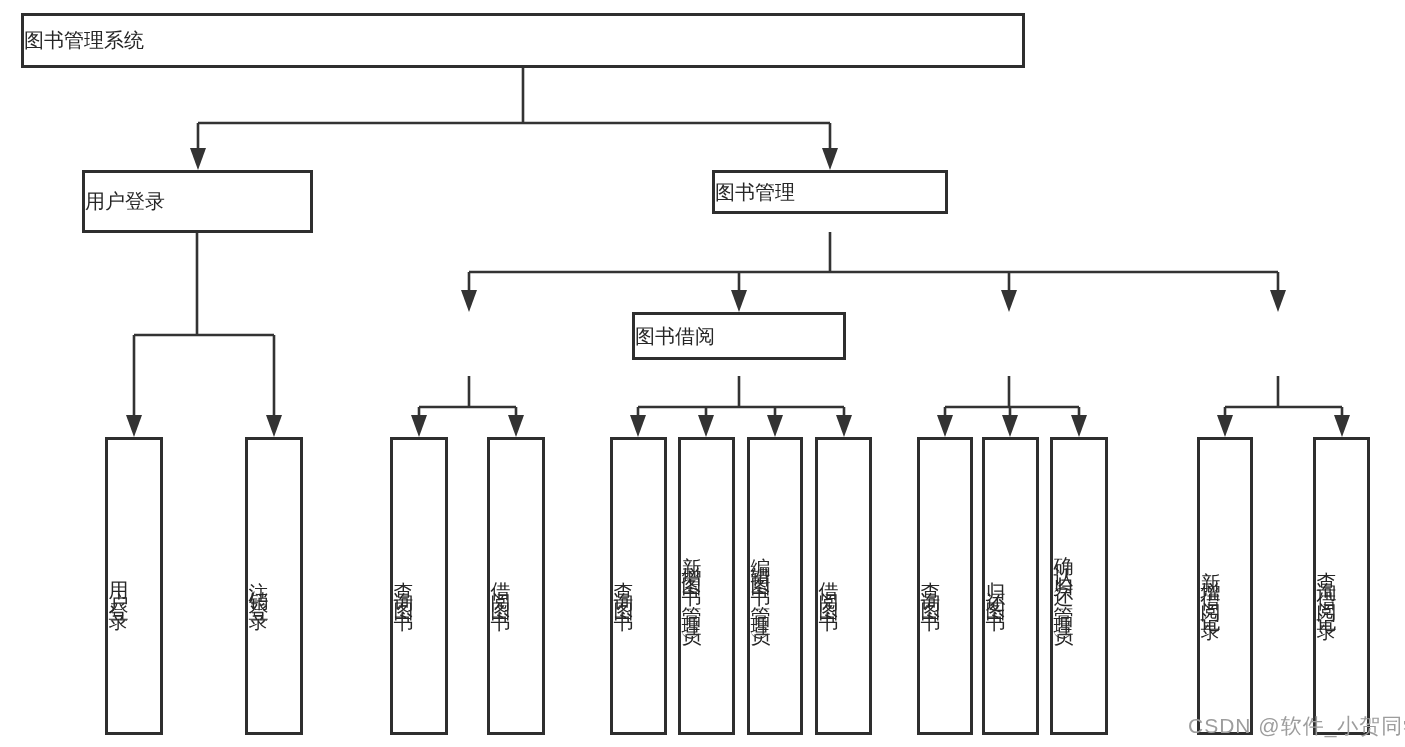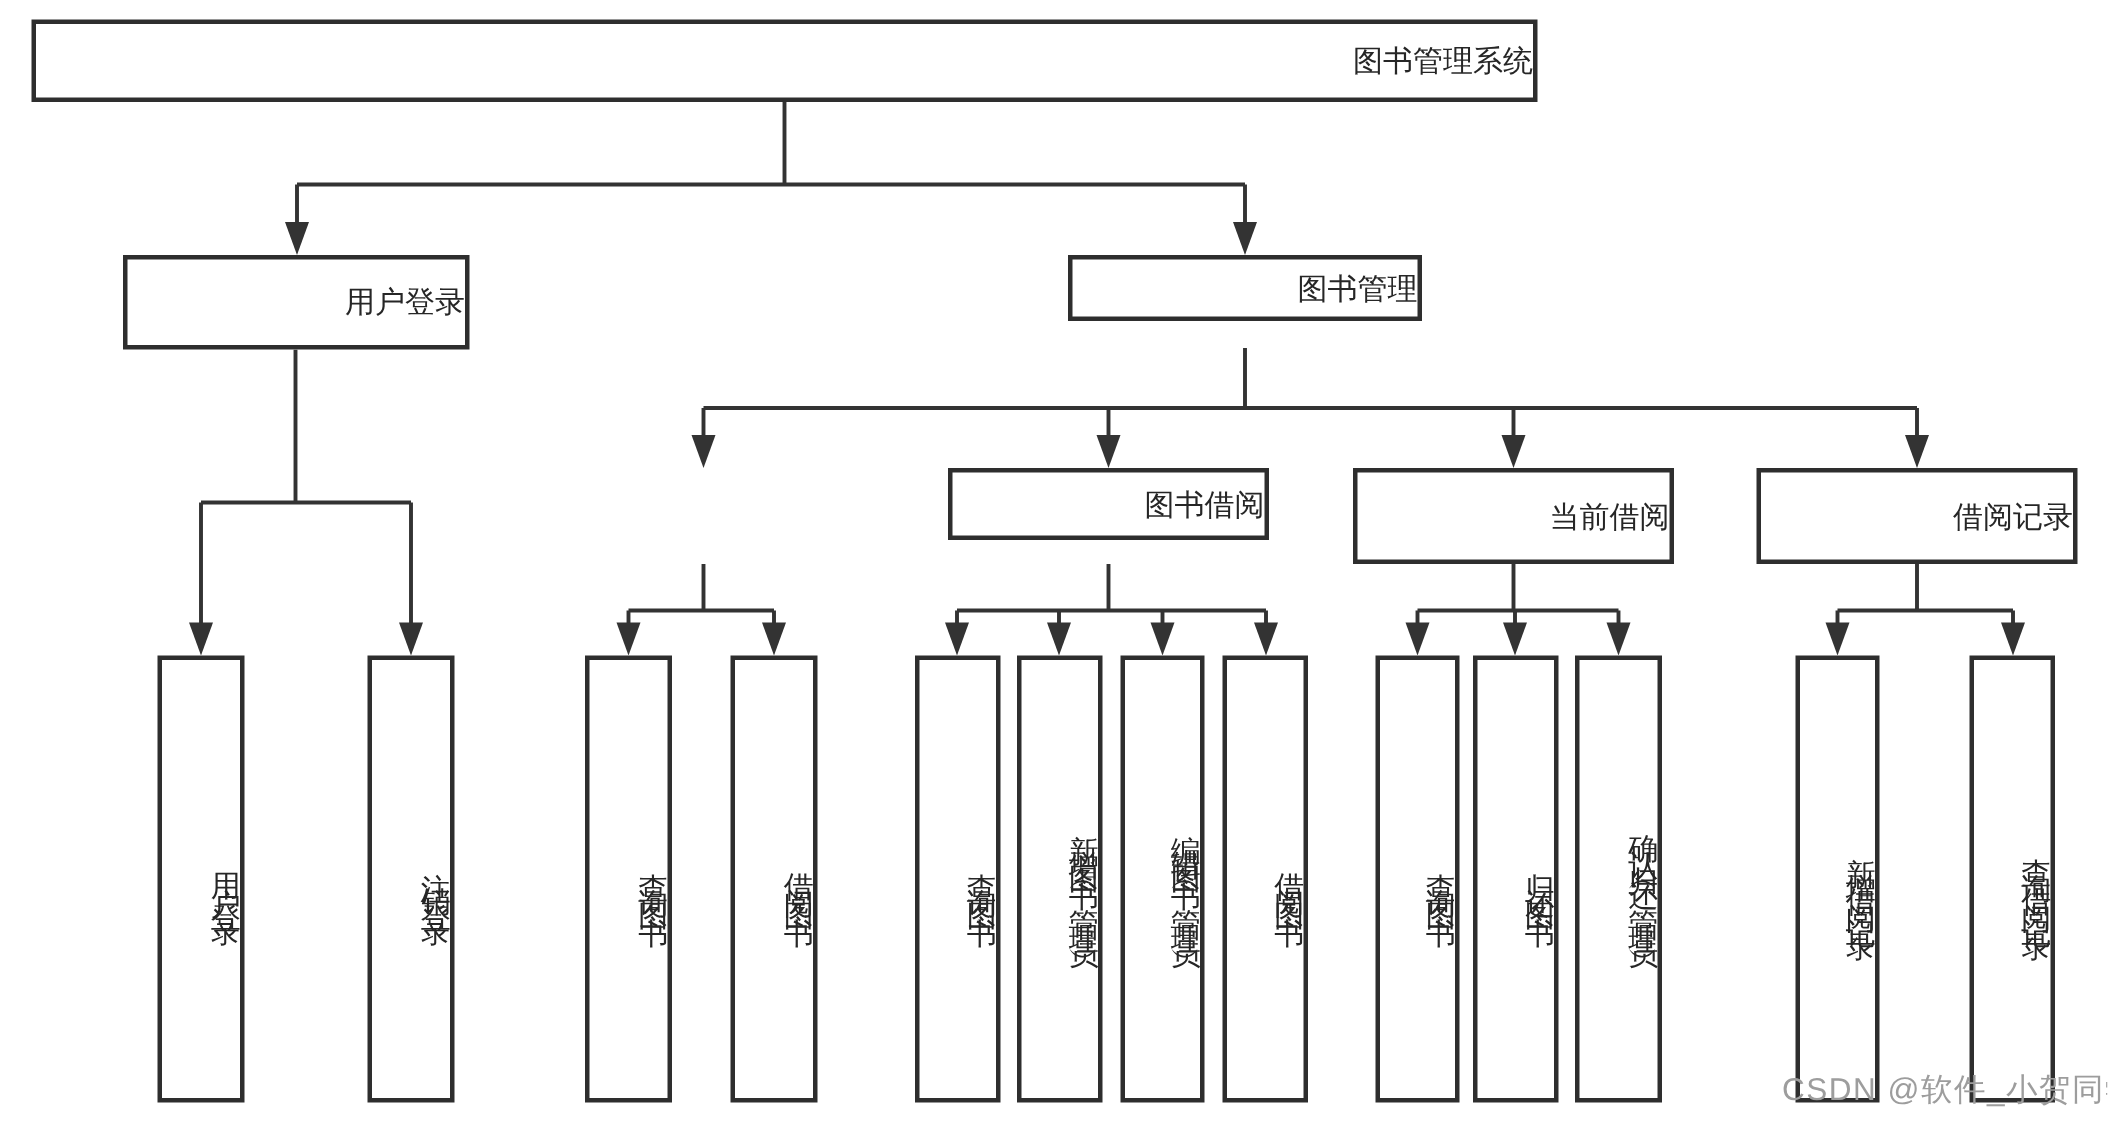--- a/index.html
+++ b/index.html
@@ -11,21 +11,21 @@
     overflow:hidden;
   }
   .connectors{position:absolute;left:0;top:0;width:1405px;height:747px;z-index:1;}
   .node{
     position:absolute;
     box-sizing:border-box;
     border:3px solid #2e2e2e;
     background:#ffffff;
     display:flex;
     align-items:center;
-    justify-content:flex-end;
+    justify-content:flex-start;
     color:#262626;
     font-size:20px;
     z-index:2;
     text-align:center;
   }
   .vnode span{
     writing-mode:vertical-rl;
     text-orientation:mixed;
     letter-spacing:10px;
     line-height:1.05;
@@ -92,26 +92,20 @@
   <div class="node" style="left:82px;top:170px;width:231px;height:63px;">
     <span>用户登录</span>
   </div>
   <div class="node" style="left:712px;top:170px;width:236px;height:44px;">
     <span>图书管理</span>
   </div>
 
   <div class="node" style="left:632px;top:312px;width:214px;height:48px;">
     <span>图书借阅</span>
   </div>
-  <div class="node" style="left:902px;top:312px;width:214px;height:64px;">
-    <span>当前借阅</span>
-  </div>
-  <div class="node" style="left:1171px;top:312px;width:214px;height:64px;">
-    <span>借阅记录</span>
-  </div>
 
   <div class="node vnode" style="left:105px;top:437px;width:58px;height:298px;">
     <span>用户登录</span>
   </div>
   <div class="node vnode" style="left:245px;top:437px;width:58px;height:298px;">
     <span>注销登录</span>
   </div>
 
   <div class="node vnode" style="left:390px;top:437px;width:58px;height:298px;">
     <span>查询图书</span>

